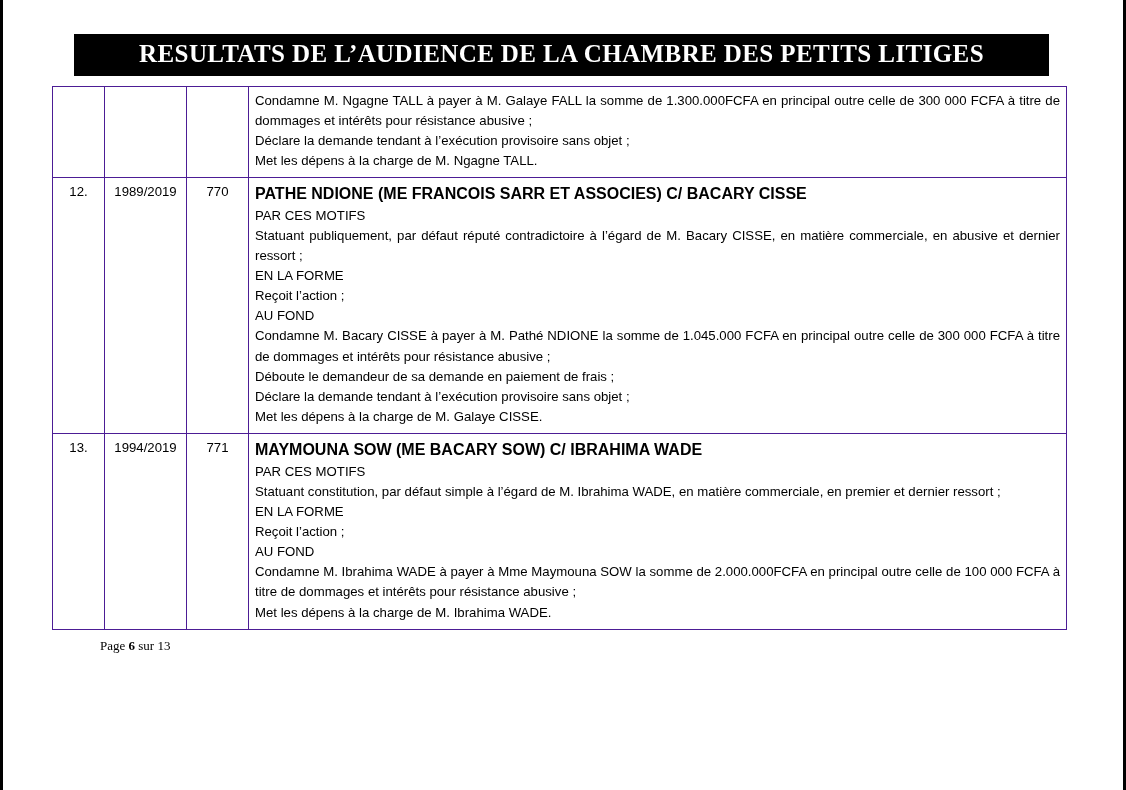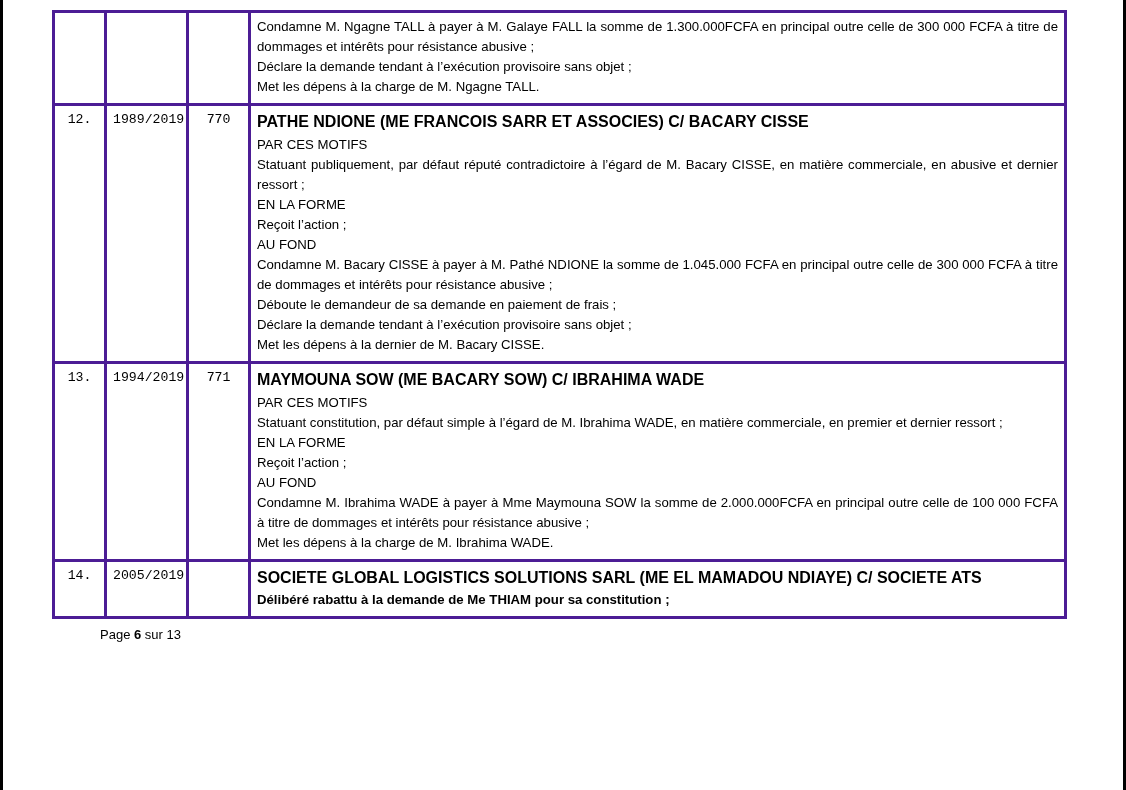--- a/index.html
+++ b/index.html
@@ -53,68 +53,68 @@
     width: 967px;
     margin-left: 22px;
   }
   table.results {
     border-collapse: collapse;
     width: 1015px;
     margin-top: 10px;
     table-layout: fixed;
   }
   table.results td {
-    border: 3px solid #4c1d95;
+    border: 1px solid #4c1d95;
     vertical-align: top;
     padding: 4px 6px 6px 6px;
     font-size: 13.2px;
     line-height: 1.52;
   }
   .col-num { width: 52px; }
   .col-ref { width: 82px; }
   .col-no  { width: 62px; }
   .col-body { width: auto; }
 
   td.center {
     text-align: center;
     vertical-align: middle;
     font-size: 13.2px;
-    font-family: Liberation Mono, monospace;
   }
   .body-cell p {
     margin: 0;
     text-align: justify;
   }
   .case-heading {
     font-weight: bold;
     margin: 0 0 0 0;
     font-size: 16px;
   }
   .bold {
     font-weight: bold;
   }
   .footer {
     margin-top: 8px;
     margin-left: 48px;
     font-size: 13px;
-    font-family: Liberation Sans, sans-serif;
+    font-family: Liberation Serif, serif;
   }
   .footer .pg {
     font-weight: bold;
   }
 </style>
 </head>
 <body>
 
 <div class="page">
   <div class="page-border-left"></div>
   <div class="page-border-right"></div>
 
   <div class="content">
 
+    <div class="doc-title-bar">RESULTATS DE L’AUDIENCE DE LA CHAMBRE DES PETITS LITIGES</div>
 
     <table class="results">
       <colgroup>
         <col class="col-num">
         <col class="col-ref">
         <col class="col-no">
         <col class="col-body">
       </colgroup>
       <tbody>
 
@@ -136,49 +136,40 @@
           <td class="body-cell">
             <p class="case-heading">PATHE NDIONE (ME FRANCOIS SARR ET ASSOCIES) C/ BACARY CISSE</p>
             <p>PAR CES MOTIFS</p>
             <p>Statuant publiquement, par défaut réputé contradictoire à l’égard de M. Bacary CISSE,  en matière commerciale, en abusive et dernier ressort ;</p>
             <p>EN LA FORME</p>
             <p>Reçoit l’action ;</p>
             <p>AU FOND</p>
             <p>Condamne M. Bacary CISSE à payer à M. Pathé NDIONE  la somme de 1.045.000 FCFA en principal  outre celle de 300 000 FCFA  à titre de dommages et intérêts pour résistance abusive ;</p>
             <p>Déboute le demandeur de sa demande en paiement de frais ;</p>
             <p>Déclare la demande tendant à l’exécution provisoire sans objet ;</p>
-            <p>Met les dépens à la dernier de M. Bacary CISSE.</p>
+            <p>Met les dépens à la charge de M. Galaye CISSE.</p>
           </td>
         </tr>
 
         <tr>
           <td class="center">13.</td>
           <td class="center">1994/2019</td>
           <td class="center">771</td>
           <td class="body-cell">
             <p class="case-heading">MAYMOUNA SOW (ME BACARY SOW) C/ IBRAHIMA WADE</p>
             <p>PAR CES MOTIFS</p>
             <p>Statuant constitution, par défaut simple à l’égard de M. Ibrahima WADE,  en matière commerciale, en premier et dernier ressort ;</p>
             <p>EN LA FORME</p>
             <p>Reçoit l’action ;</p>
             <p>AU FOND</p>
             <p>Condamne M. Ibrahima WADE à payer à Mme Maymouna SOW   la somme de 2.000.000FCFA en principal  outre celle de 100 000 FCFA  à titre de dommages et intérêts pour résistance abusive ;</p>
             <p>Met les dépens à la charge de M. Ibrahima WADE.</p>
           </td>
         </tr>
 
-        <tr>
-          <td class="center">14.</td>
-          <td class="center">2005/2019</td>
-          <td class="center"></td>
-          <td class="body-cell">
-            <p class="case-heading">SOCIETE GLOBAL LOGISTICS SOLUTIONS SARL (ME EL MAMADOU NDIAYE) C/ SOCIETE ATS</p>
-            <p class="bold">Délibéré rabattu à la demande de Me THIAM pour sa constitution ;</p>
-          </td>
-        </tr>
 
       </tbody>
     </table>
 
     <div class="footer">
       <span>Page </span><span class="pg">6</span><span> sur </span><span>13</span>
     </div>
 
   </div>
 </div>

